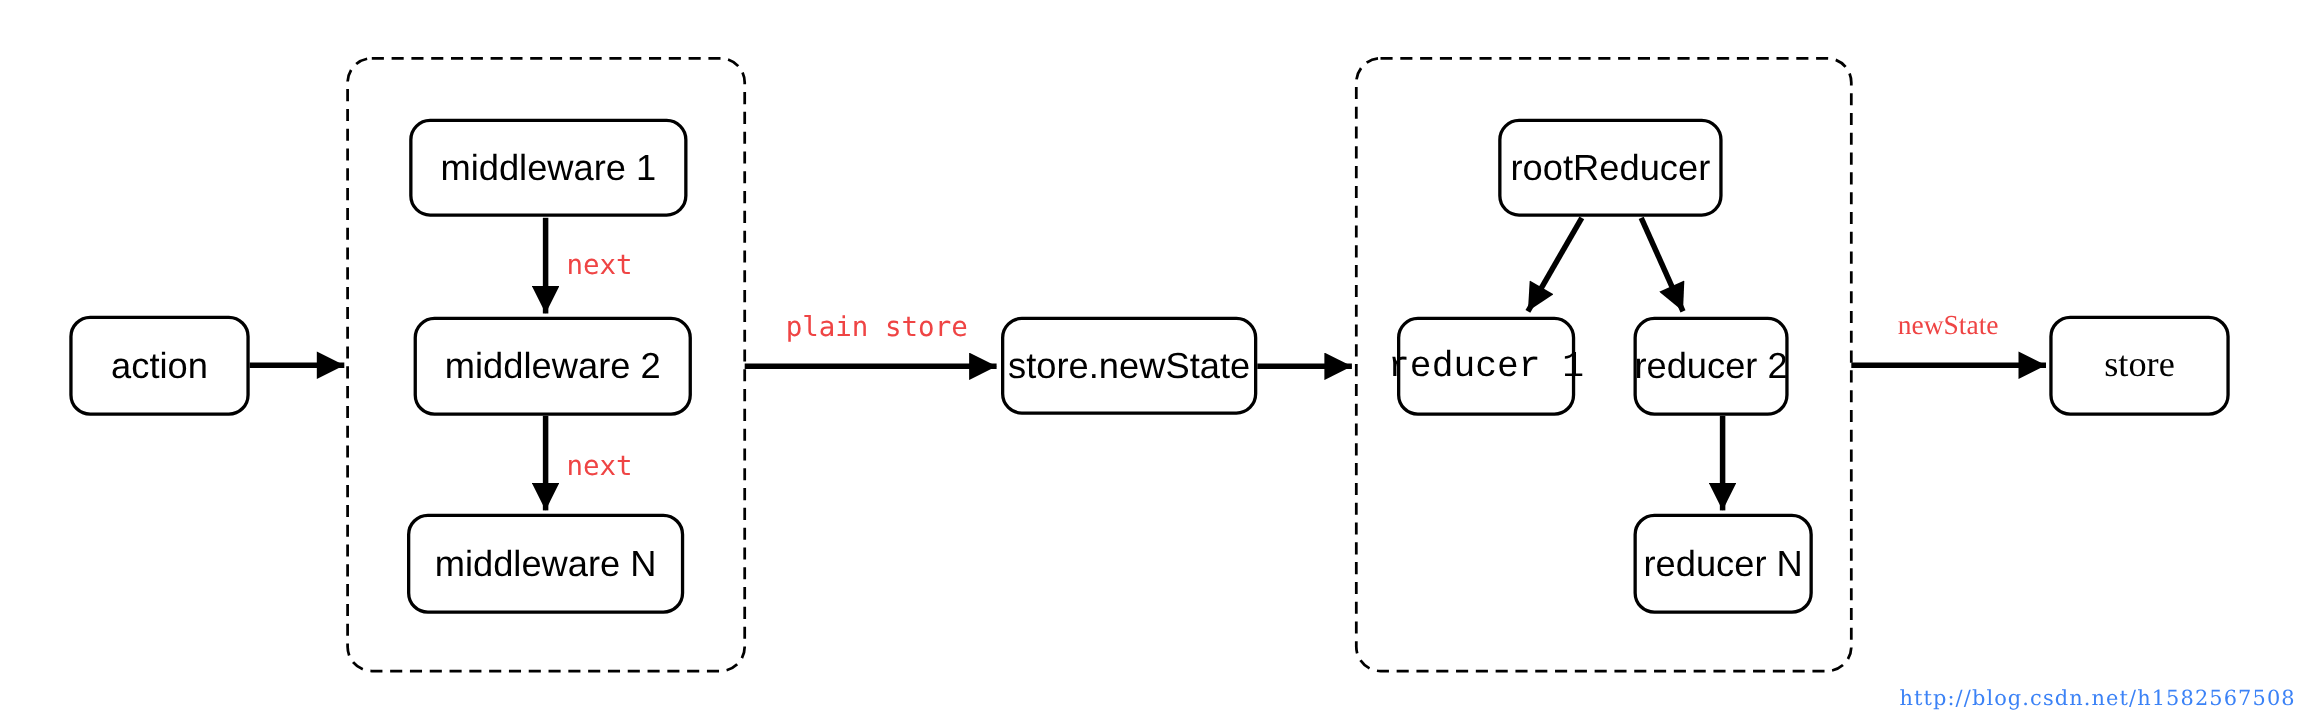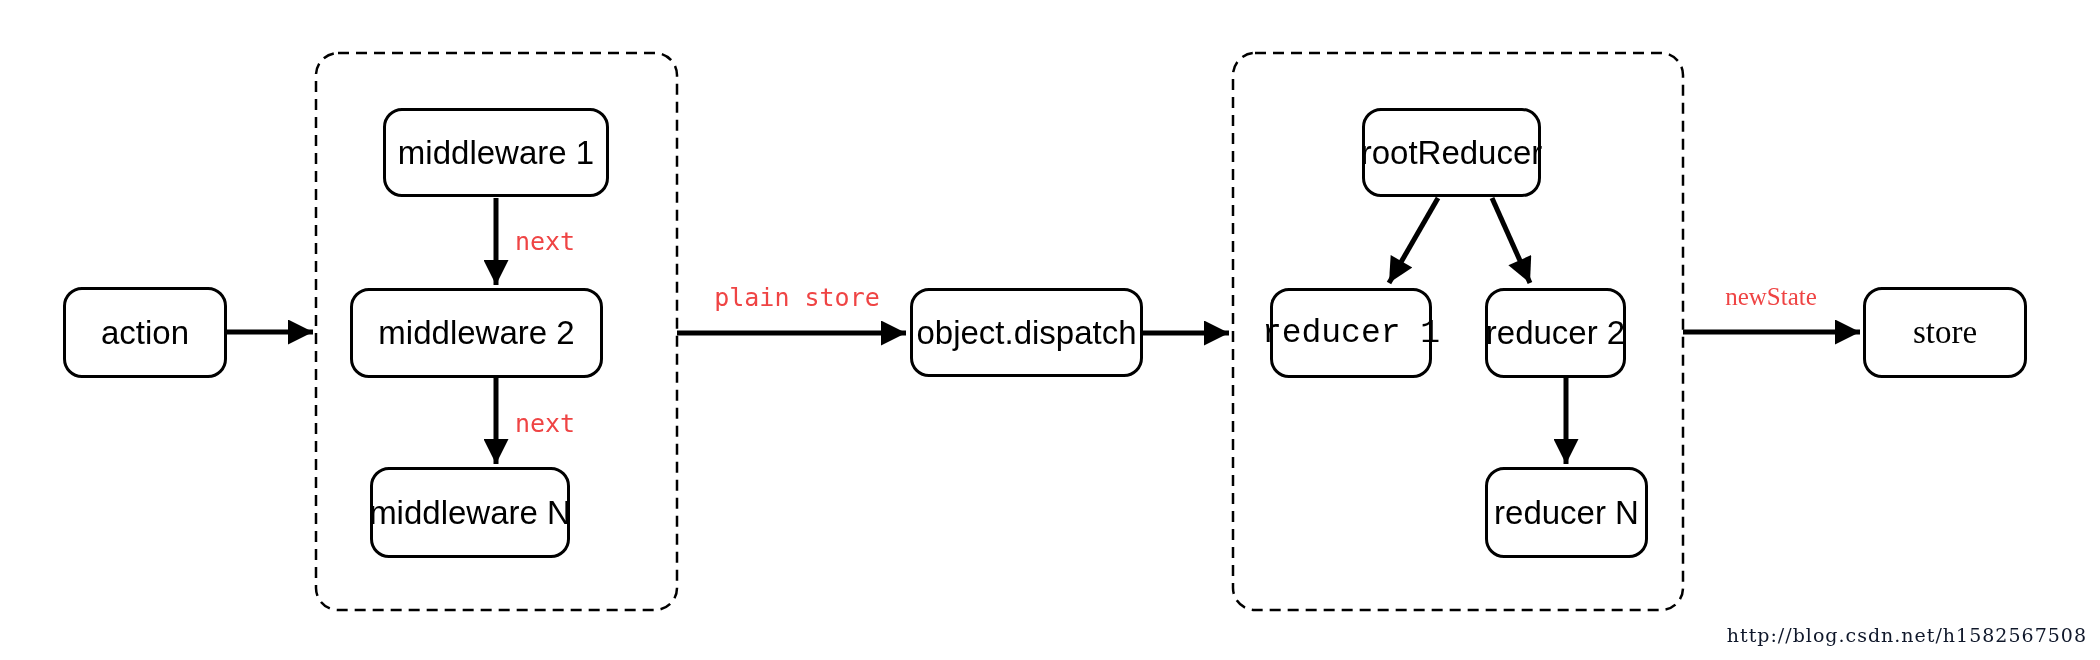--- a/index.html
+++ b/index.html
@@ -28,25 +28,25 @@
     border: 3px solid #000000;
     border-radius: 19px;
     display: flex;
     align-items: center;
     justify-content: center;
     font-size: 33px;
     color: #000000;
     white-space: nowrap;
   }
   .node-action        { left: 63px;   top: 287px; width: 164px; height: 91px; align-items: center; }
-  .node-middleware1   { left: 383px;  top: 108px; width: 226px; height: 89px; }
-  .node-middleware2   { left: 350px;  top: 288px; width: 253px; height: 90px; }
-  .node-middlewareN   { left: 370px;  top: 467px; width: 200px; height: 91px; }
+  .node-middleware1   { left: 372px;  top: 108px; width: 253px; height: 89px; }
+  .node-middleware2   { left: 376px;  top: 288px; width: 253px; height: 90px; }
+  .node-middlewareN   { left: 370px;  top: 467px; width: 252px; height: 91px; }
   .node-storeDispatch { left: 910px;  top: 288px; width: 233px; height: 89px; }
-  .node-rootReducer   { left: 1362px; top: 108px; width: 179px; height: 89px; }
+  .node-rootReducer   { left: 1362px; top: 108px; width: 204px; height: 89px; }
   .node-reducer1      { left: 1270px; top: 288px; width: 162px; height: 90px; font-family: Liberation Mono, monospace; }
   .node-reducer2      { left: 1485px; top: 288px; width: 141px; height: 90px; }
   .node-reducerN      { left: 1485px; top: 467px; width: 163px; height: 91px; }
   .node-store         { left: 1863px; top: 287px; width: 164px; height: 91px; font-family: Liberation Serif, serif; }
 
   .edge-label {
     position: absolute;
     transform: translate(-50%, -50%);
     font-family: "DejaVu Sans Mono", monospace;
     font-size: 25px;
@@ -58,21 +58,21 @@
   .label-plainObject { left: 797px;  top: 297px; }
   .label-newState    { left: 1771px; top: 297px; font-family: Liberation Serif, serif; }
 
   .watermark {
     position: absolute;
     right: 13px;
     top: 624px;
     font-family: "DejaVu Serif", serif;
     font-size: 19px;
     letter-spacing: 1px;
-    color: #0f172a;
+    color: #3b82f6;
     white-space: nowrap;
   }
 </style>
 </head>
 <body>
 
 <div class="canvas">
 
   <svg class="arrow-layer" viewBox="0 0 2100 660" xmlns="http://www.w3.org/2000/svg">
     <defs>
@@ -101,21 +101,21 @@
   <div class="node node-middleware1">
     <span>middleware 1</span>
   </div>
   <div class="node node-middleware2">
     <span>middleware 2</span>
   </div>
   <div class="node node-middlewareN">
     <span>middleware N</span>
   </div>
   <div class="node node-storeDispatch">
-    <span>object.dispatch</span>
+    <span>store.newState</span>
   </div>
   <div class="node node-rootReducer">
     <span>rootReducer</span>
   </div>
   <div class="node node-reducer1">
     <span>reducer 1</span>
   </div>
   <div class="node node-reducer2">
     <span>reducer 2</span>
   </div>

